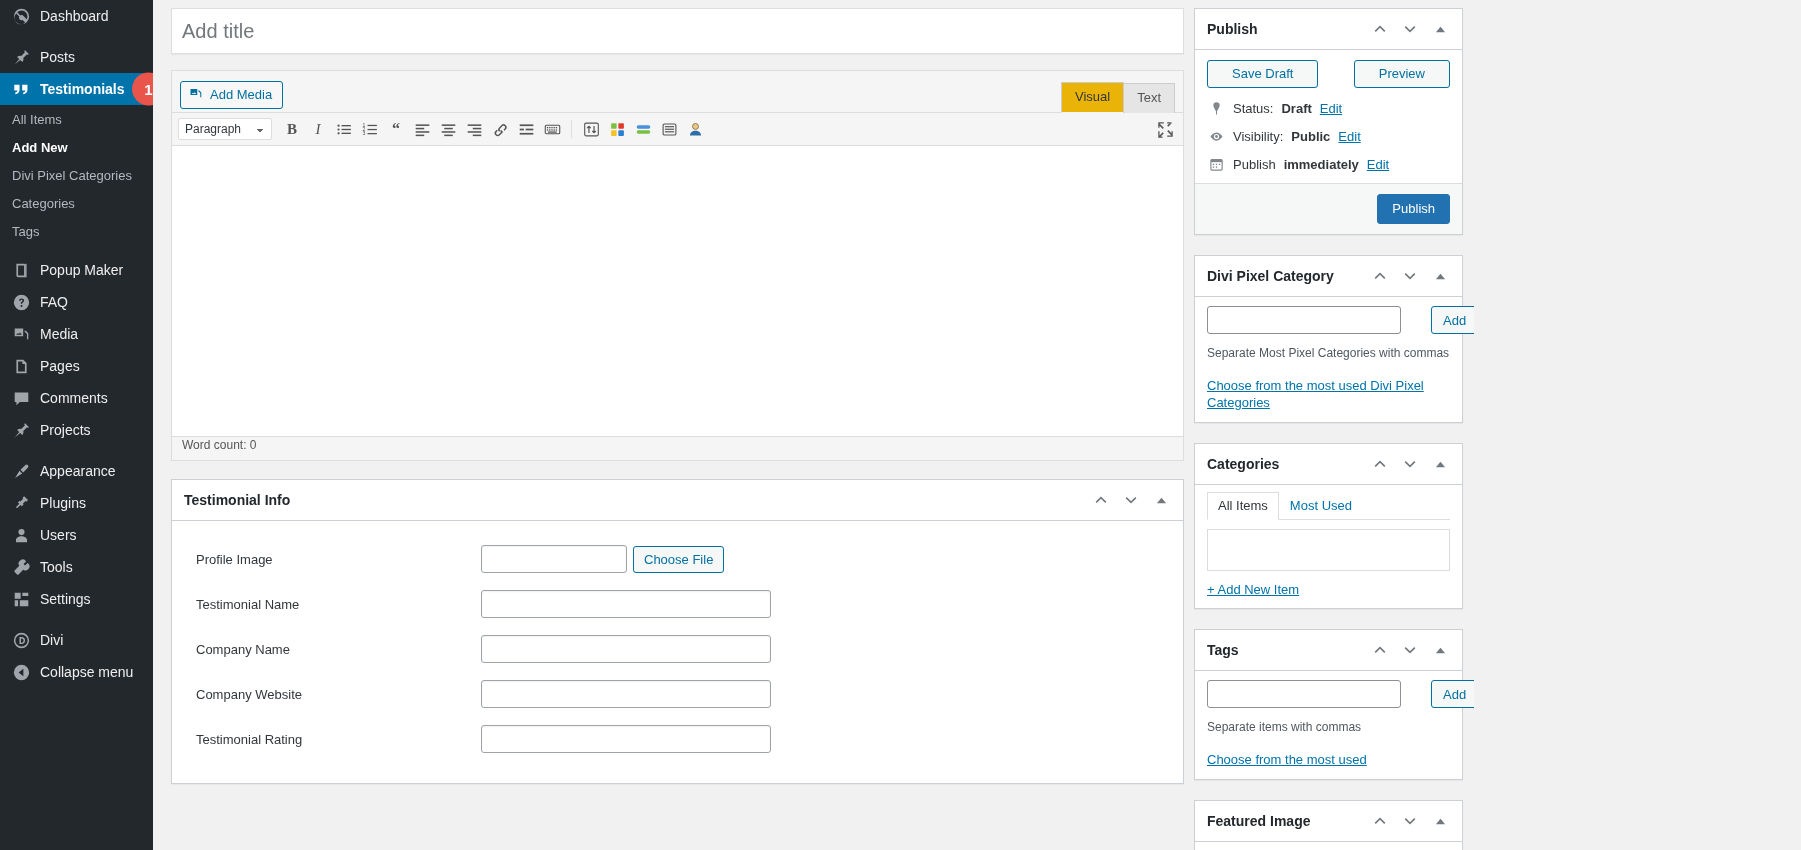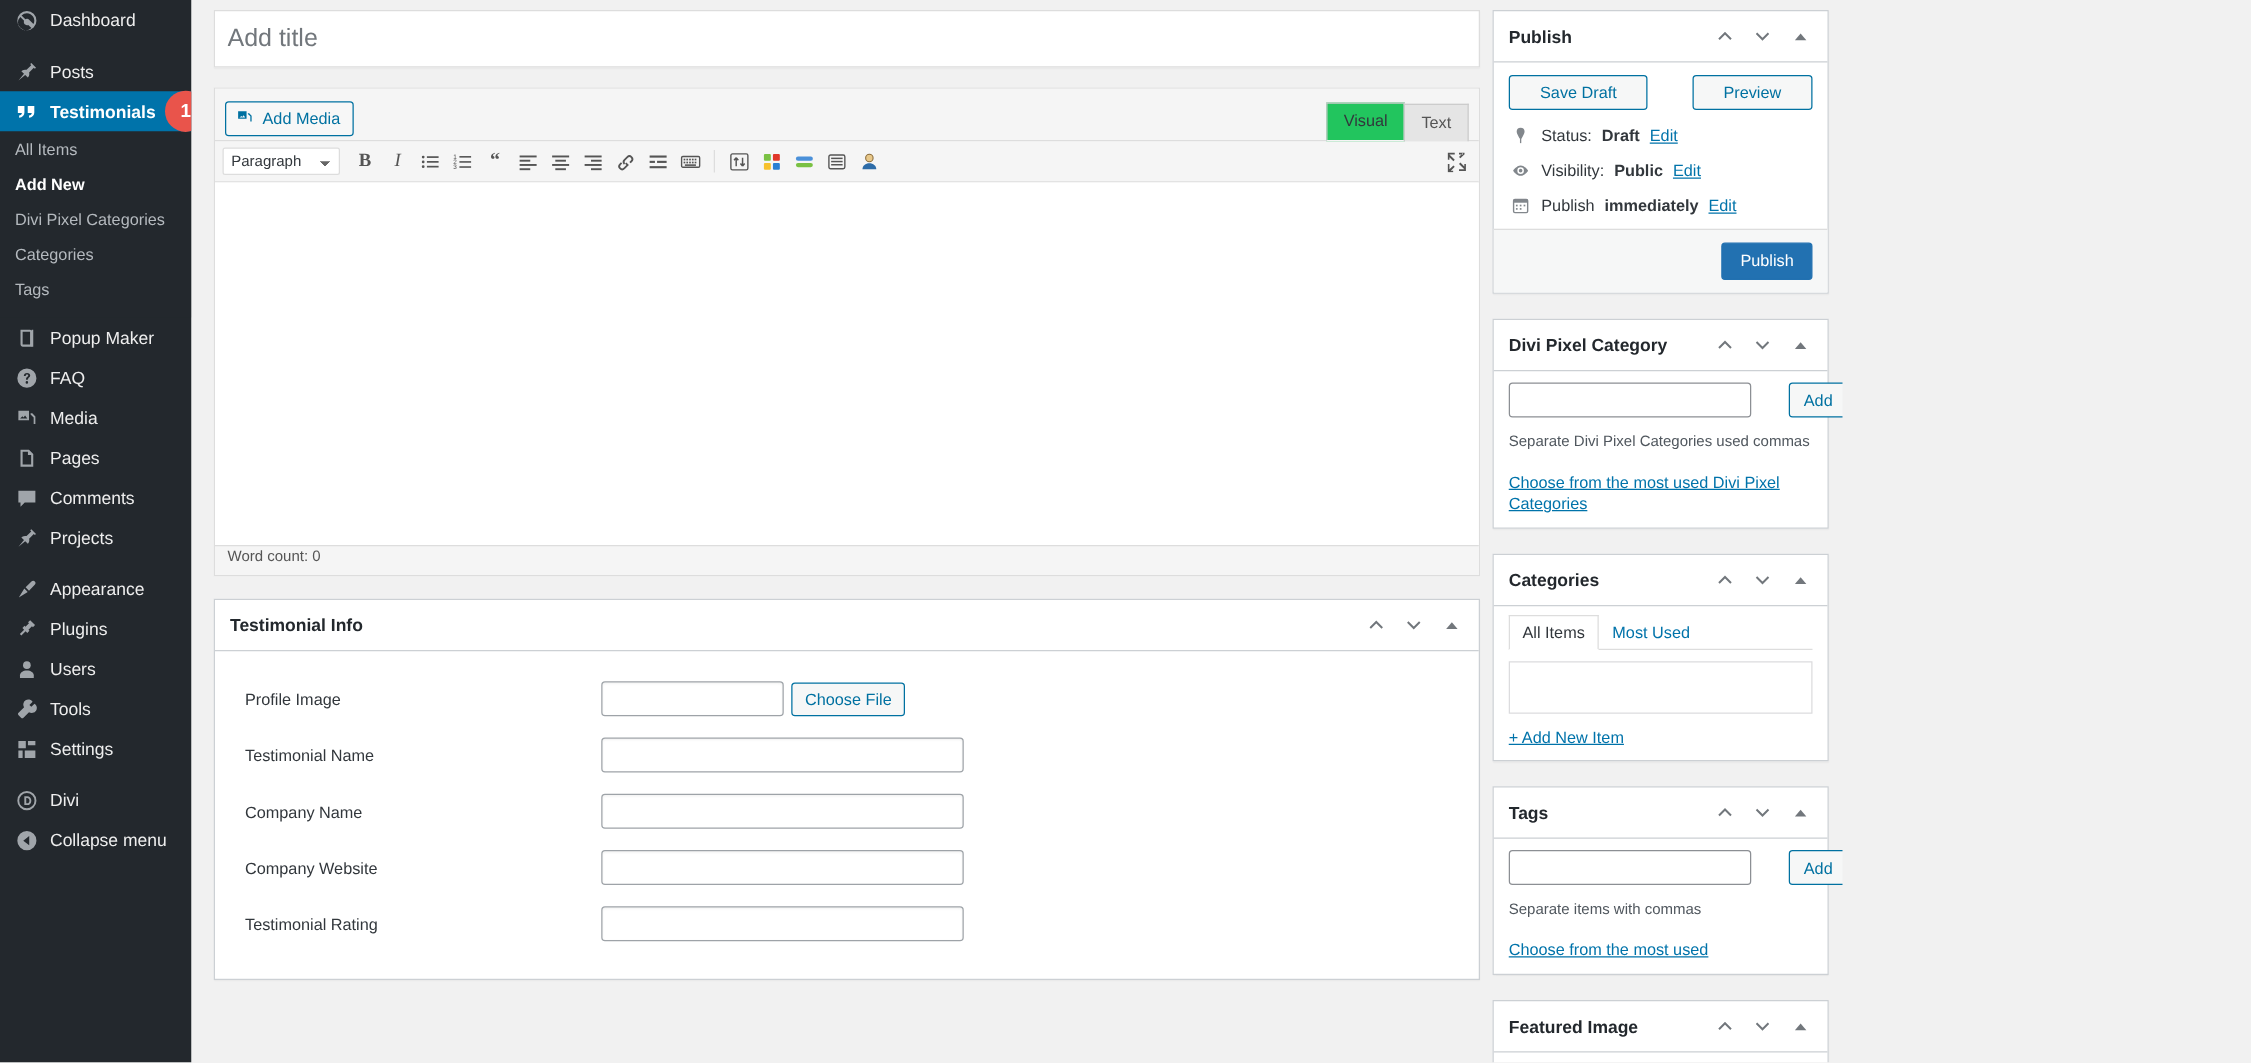--- a/index.html
+++ b/index.html
@@ -158,21 +158,21 @@
     border: 1px solid #ccc;
     border-bottom: none;
     background: #e5e5e5;
     padding: 6px 13px 7px;
     font-size: 13px;
     color: #555;
     cursor: pointer;
     line-height: 16px;
     margin-left: -1px;
   }
-  .ed-tab.active { background: #22c55e; color: #32373c; border-bottom: 1px solid #f5f5f5; }
+  .ed-tab.active { background: #eab308; color: #32373c; border-bottom: 1px solid #f5f5f5; }
 
   .toolbar {
     background: #f5f5f5;
     border-bottom: 1px solid #ddd;
     display: flex;
     align-items: center;
     padding: 5px 6px;
     gap: 2px;
     height: 33px;
   }
@@ -888,21 +888,21 @@
                   <polygon points="6,3 11,9 1,9"></polygon>
                 </svg>
               </span>
           </span>
         </div>
         <div class="side-box-body">
           <div class="tag-input-row">
             <input class="tag-input" type="text" style="">
             <button class="btn-add">Add</button>
           </div>
-          <div class="help-text">Separate Divi Pixel Categories used commas</div>
+          <div class="help-text">Separate Most Pixel Categories with commas</div>
           <a class="link most-used-link">Choose from the most used Divi Pixel Categories</a>
         </div>
       </div>
 
       <div class="side-box">
         <div class="postbox-header">
           <span class="postbox-title">Categories</span>
           <span class="pb-controls">
             <span class="pb-ctrl">
                 <svg viewBox="0 0 20 20">

